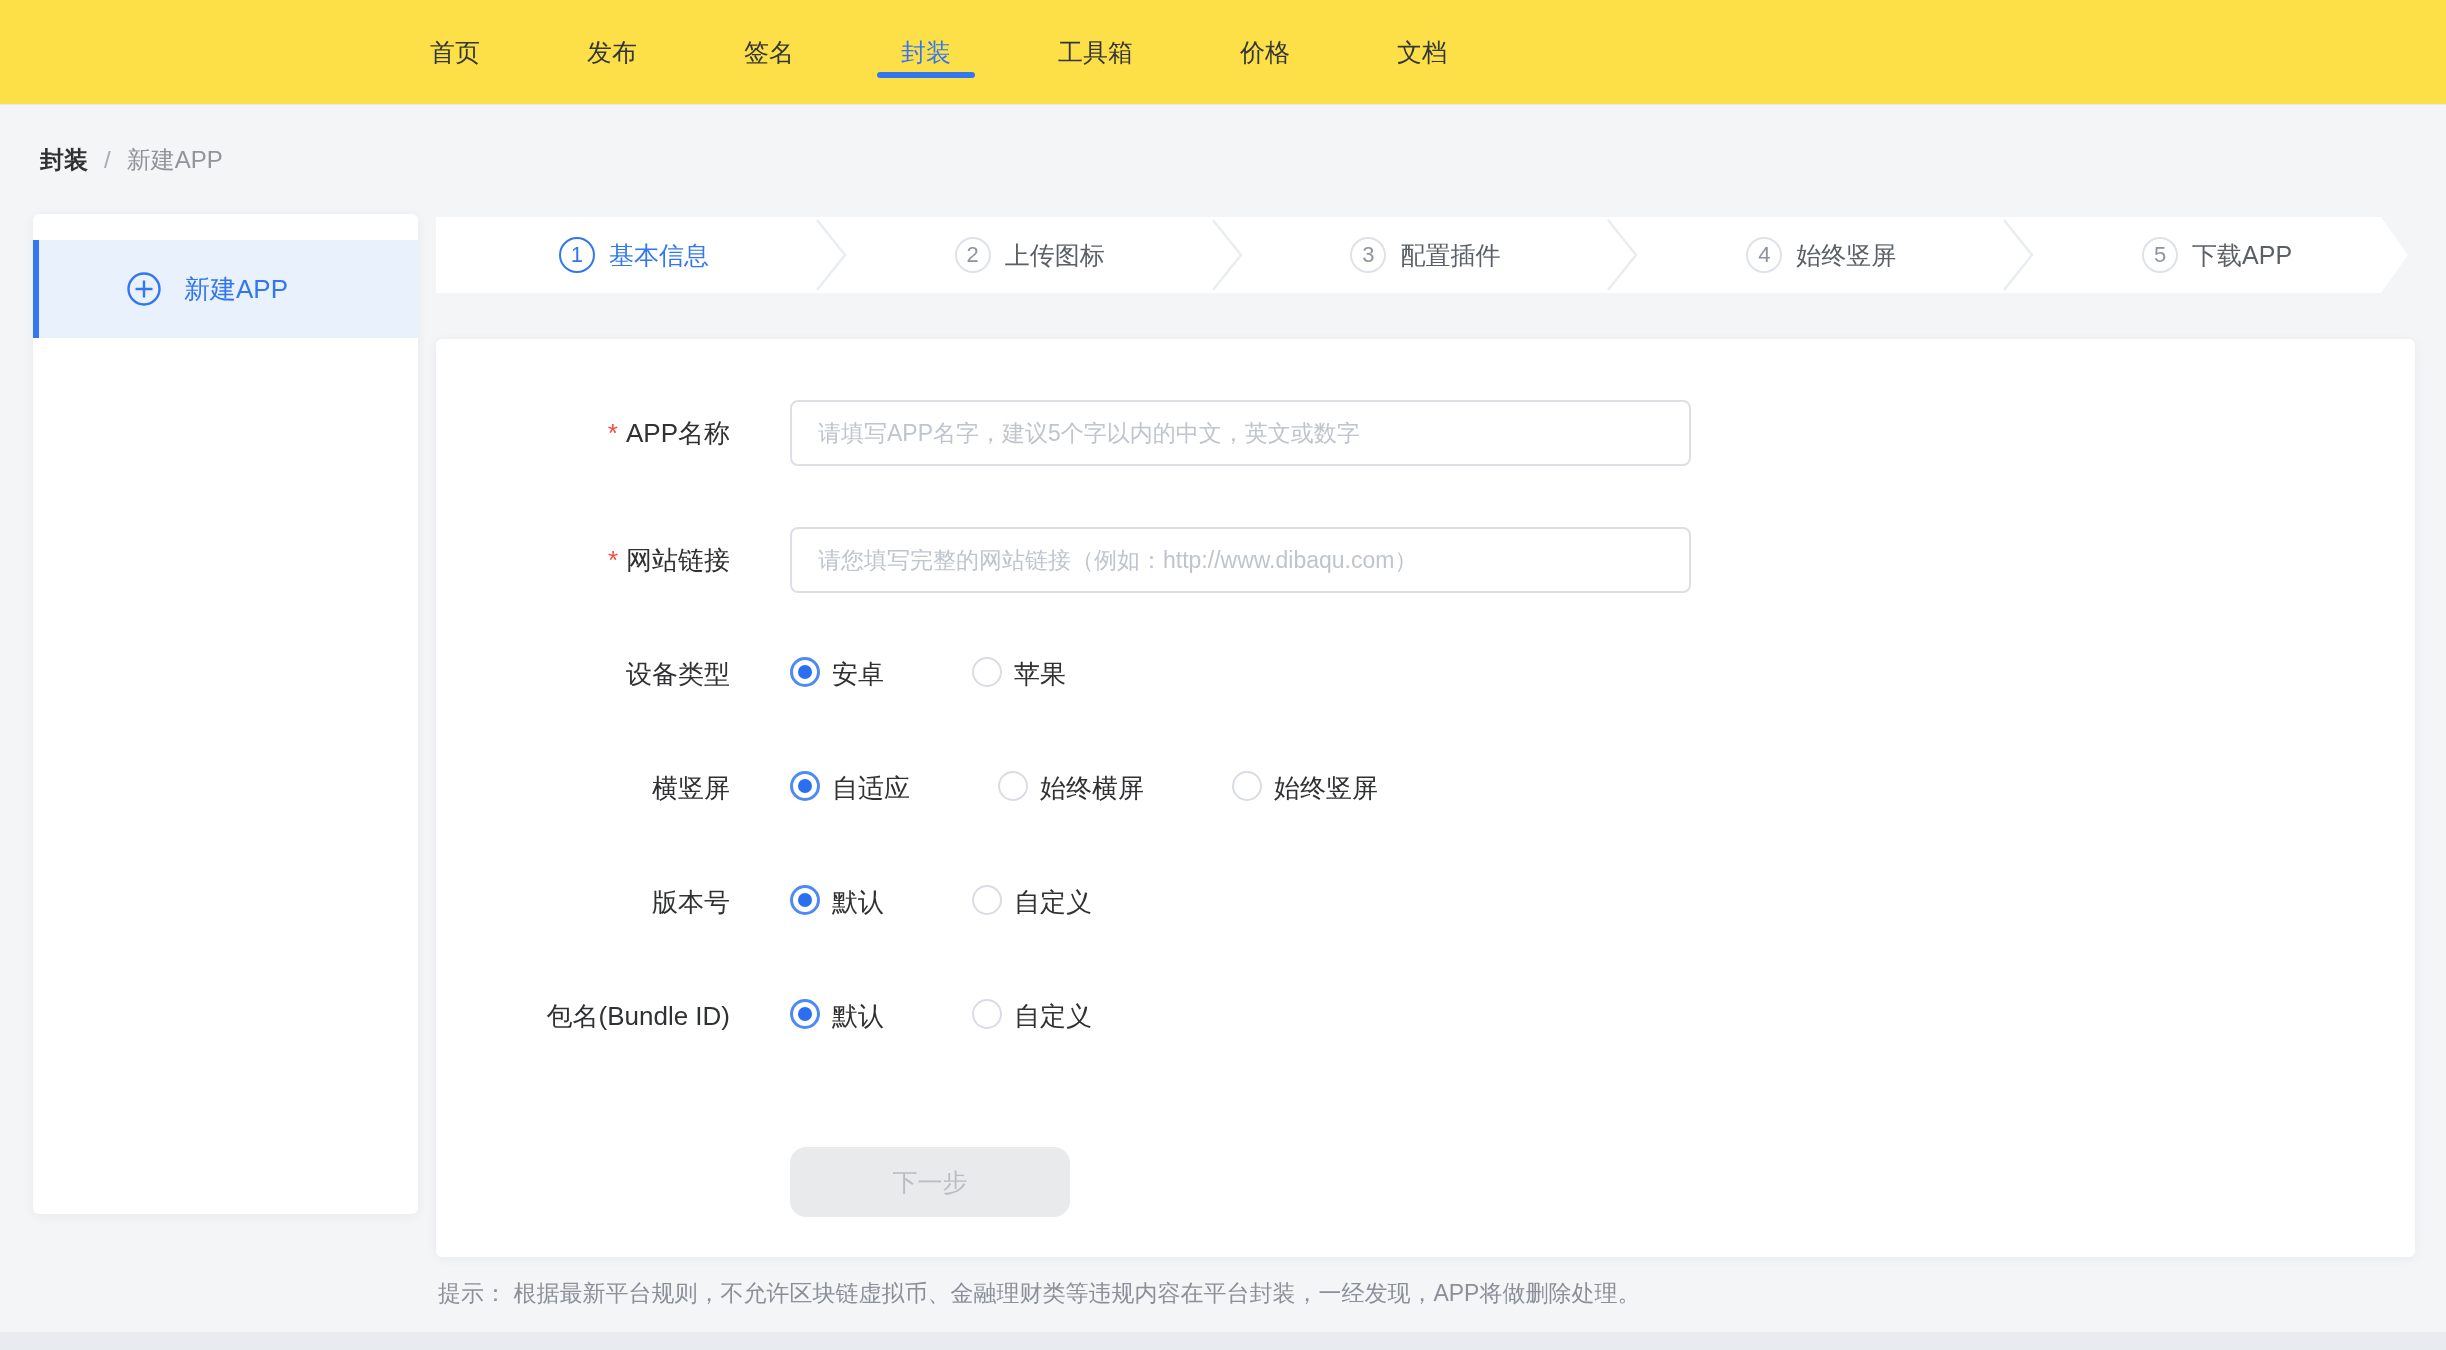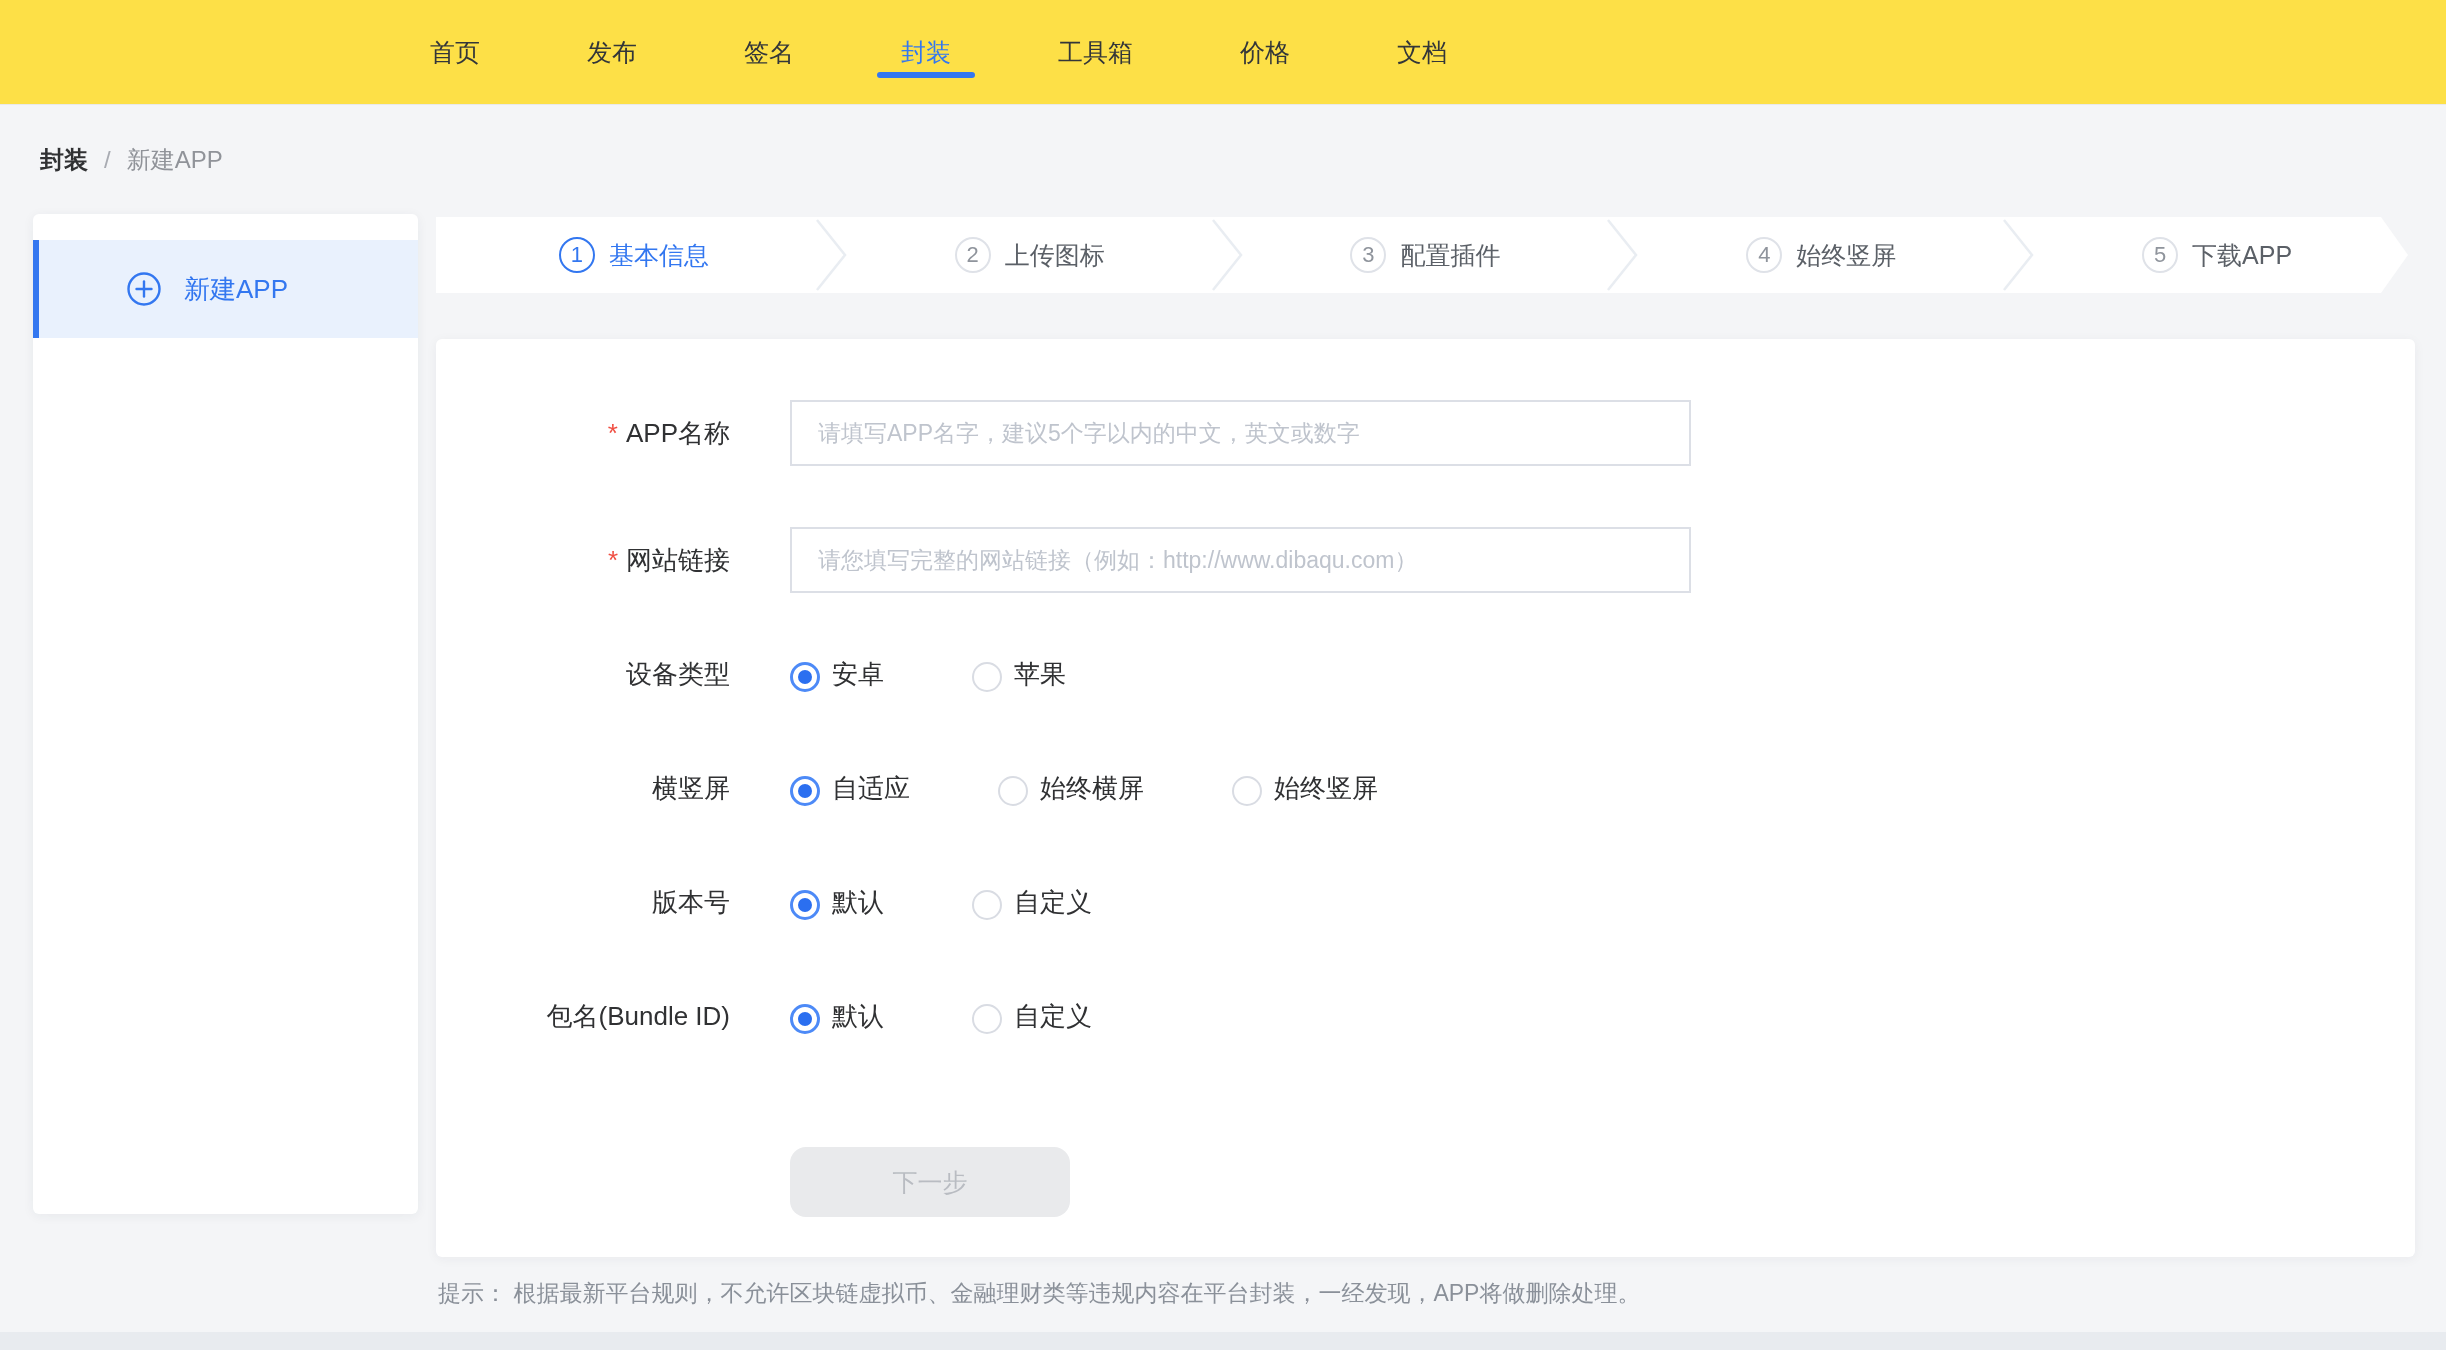--- a/index.html
+++ b/index.html
@@ -83,26 +83,26 @@
   .form-row { display:flex; align-items:center; }
   .row-input { height:66px; margin-bottom:61px; }
   .row-radio { height:40px; margin-bottom:74px; }
   .form-label-wrap {
     width:294px; display:flex; justify-content:flex-end; align-items:center;
     font-size:26px; color:#303133; white-space:nowrap;
   }
   .req-star { color:#f04f43; margin-right:8px; font-size:26px; }
   .form-control { margin-left:60px; display:flex; align-items:center; }
   .text-input {
-    width:901px; height:66px; border:2px solid #dcdfe6; border-radius:0;
+    width:901px; height:66px; border:2px solid #dcdfe6; border-radius:8px;
     font-size:23px; color:#303133; padding:0 26px; outline:none;
     font-family:"Liberation Sans","DejaVu Sans",sans-serif; background:#fff;
   }
   .text-input::placeholder { color:#bfc4cd; }
-  .radio-option { display:flex; align-items:flex-end; margin-right:88px; cursor:pointer; }
+  .radio-option { display:flex; align-items:flex-start; margin-right:88px; cursor:pointer; }
   .radio-dot {
     width:30px; height:30px; border-radius:50%; border:2px solid #d9dce3;
     background:#ffffff; margin-right:12px; flex:0 0 auto;
     display:flex; align-items:center; justify-content:center;
   }
   .radio-option.on .radio-dot { border:3px solid #4d8af7; }
   .radio-inner { width:14px; height:14px; border-radius:50%; background:#2b6ff0; display:none; }
   .radio-option.on .radio-inner { display:block; }
   .radio-label { font-size:26px; color:#303133; white-space:nowrap; }
   .next-btn {

